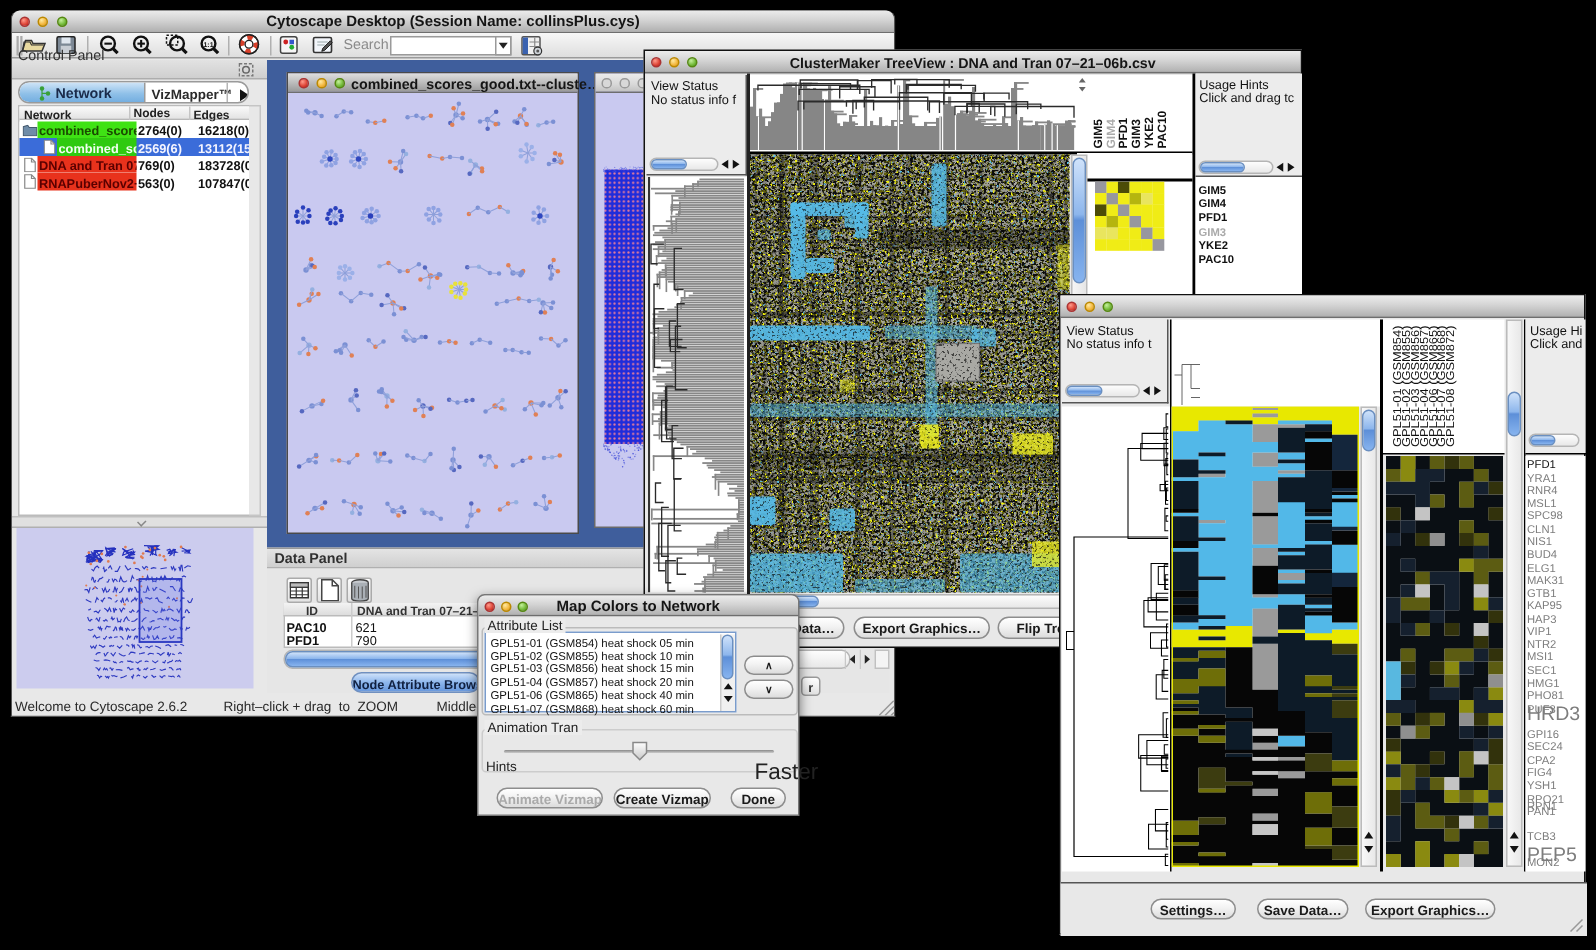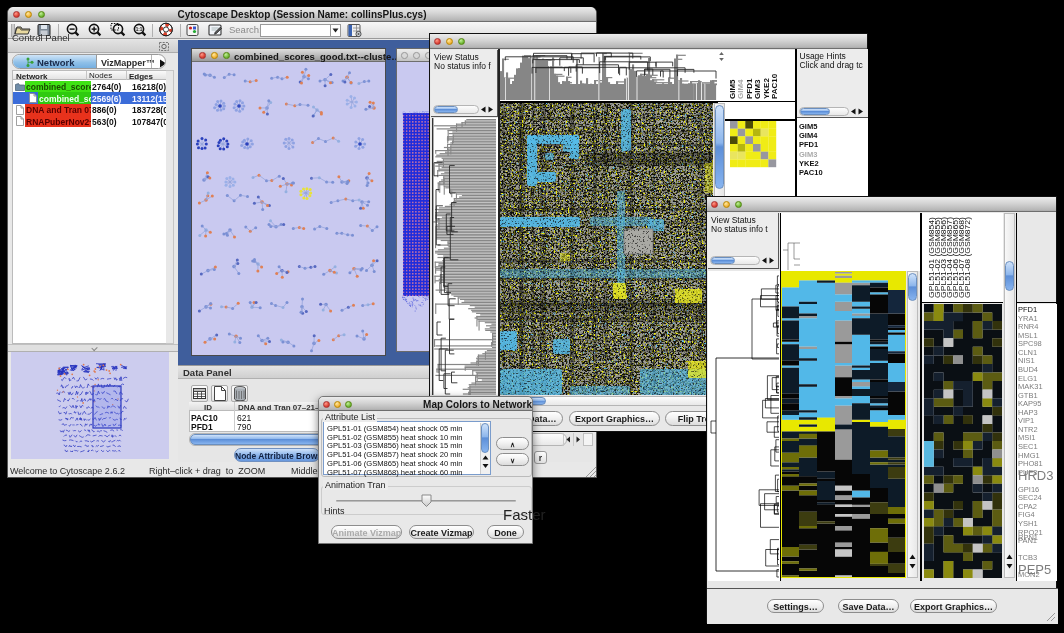--- a/index.html
+++ b/index.html
@@ -88,21 +88,21 @@
       <div class="abs" style="left:24px;top:2px;font-size:9.5px;font-weight:bold;color:#1a2a4a">Network</div>
       <div class="abs" style="left:88px;top:2.5px;font-size:9px;font-weight:bold;color:#2a2a2a">VizMapper™</div>
       <div class="abs" style="left:138px;top:0;width:1px;height:15px;background:#b5b5b5"></div>
       <svg class="abs" style="left:146px;top:4px" width="8" height="9">
         <path d="M1 0.5 L7 4.5 L1 8.5 Z" fill="#111"></path>
       </svg>
     </div>
     <div class="abs" style="left:4px;top:63px;width:161px;height:274px;background:#fff;border:1px solid #bbb">
       <div class="abs" style="left:0;top:0;width:159px;height:8.5px;background:linear-gradient(#fafafa,#e3e3e3);border-bottom:1px solid #b8b8b8"></div>
       <div class="abs" style="left:3px;top:0.5px;font-size:8px;font-weight:bold;color:#222">Network</div>
-      <div class="abs" style="left:76px;top:0;font-size:8px;font-weight:normal;color:#222">Nodes</div>
+      <div class="abs" style="left:76px;top:0;font-size:8px;font-weight:bold;color:#222">Nodes</div>
       <div class="abs" style="left:116px;top:0.5px;font-size:8px;font-weight:bold;color:#222">Edges</div>
       <div class="abs" style="left:73px;top:0;width:1px;height:8.5px;background:#c5c5c5"></div>
       <div class="abs" style="left:113px;top:0;width:1px;height:8.5px;background:#c5c5c5"></div>
       <div class="abs" style="left:0;top:9.5px;width:159px;height:11.5px;background:#fff"></div>
       <svg class="abs" style="left:2px;top:11.5px" width="10" height="8">
         <path d="M0.5 7.5 v-6 l3-1 l1 1.5 h5 v5.5 z" fill="#6f8ca8" stroke="#44596e" stroke-width="0.7"></path>
       </svg>
       <div class="abs" style="left:12px;top:9.5px;width:66px;height:11.5px;background:#3fe214"></div>
       <div class="abs" style="left:13px;top:11.0px;font-size:8.5px;font-weight:bold;color:#1a4a00;white-space:nowrap;overflow:hidden;width:65px">combined_scores_</div>
       <div class="abs" style="left:79px;top:11.0px;font-size:8.5px;font-weight:bold;color:#111">2764(0)</div>
@@ -116,21 +116,21 @@
       <div class="abs" style="left:26px;top:22.5px;font-size:8.5px;font-weight:bold;color:#f0fff0;white-space:nowrap;overflow:hidden;width:52px">combined_sco</div>
       <div class="abs" style="left:79px;top:22.5px;font-size:8.5px;font-weight:bold;color:#f4f4ff">2569(6)</div>
       <div class="abs" style="left:119px;top:22.5px;font-size:8.5px;font-weight:bold;color:#f4f4ff">13112(15)</div>
       <div class="abs" style="left:0;top:32.5px;width:159px;height:11.5px;background:#fff"></div>
       <svg class="abs" style="left:3px;top:33.5px" width="8" height="10">
         <path d="M0.5 0.5 h4.5 l2.5 2.5 v6.5 h-7 z" fill="#fff" stroke="#888" stroke-width="0.8"></path>
         <path d="M5 0.5 v2.5 h2.5" fill="none" stroke="#888" stroke-width="0.8"></path>
       </svg>
       <div class="abs" style="left:12px;top:32.5px;width:66px;height:11.5px;background:#e8321c"></div>
       <div class="abs" style="left:13px;top:34.0px;font-size:8.5px;font-weight:bold;color:#5a0000;white-space:nowrap;overflow:hidden;width:65px">DNA and Tran 07</div>
-      <div class="abs" style="left:79px;top:34.0px;font-size:8.5px;font-weight:bold;color:#111">886(0)</div>
+      <div class="abs" style="left:79px;top:34.0px;font-size:8.5px;font-weight:bold;color:#111">769(0)</div>
       <div class="abs" style="left:119px;top:34.0px;font-size:8.5px;font-weight:bold;color:#111">183728(0)</div>
       <div class="abs" style="left:0;top:44.0px;width:159px;height:11.5px;background:#fff"></div>
       <svg class="abs" style="left:3px;top:45.0px" width="8" height="10">
         <path d="M0.5 0.5 h4.5 l2.5 2.5 v6.5 h-7 z" fill="#fff" stroke="#888" stroke-width="0.8"></path>
         <path d="M5 0.5 v2.5 h2.5" fill="none" stroke="#888" stroke-width="0.8"></path>
       </svg>
       <div class="abs" style="left:12px;top:44.0px;width:66px;height:11.5px;background:#e8321c"></div>
       <div class="abs" style="left:13px;top:45.5px;font-size:8.5px;font-weight:bold;color:#5a0000;white-space:nowrap;overflow:hidden;width:65px">RNAPuberNov2+!</div>
       <div class="abs" style="left:79px;top:45.5px;font-size:8.5px;font-weight:bold;color:#111">563(0)</div>
       <div class="abs" style="left:119px;top:45.5px;font-size:8.5px;font-weight:bold;color:#111">107847(0)</div>
@@ -1211,20 +1211,21 @@
     <div class="abs" style="left:283px;top:459px;font-size:9px;color:#2a2a2a">Middle-</div>
     <svg class="abs" style="left:578px;top:460px" width="11" height="10">
       <path d="M10 0 L0 10 M10 4 L4 10 M10 8 L8 10" stroke="#999" stroke-width="1"></path>
     </svg>
   </div>
 <div class="win" style="left:429px;top:33px;width:439px;height:399px;border:1px solid #111">
     <div class="tbar" style="height:15px"></div>
     <div class="tl tlr" style="left:4px;top:4px"></div>
     <div class="tl tly" style="left:16px;top:4px"></div>
     <div class="tl tlg" style="left:28px;top:4px"></div>
+    <div class="ttxt t95" style="left:0;right:0;top:2.5px;text-align:center">ClusterMaker TreeView : DNA and Tran 07–21–06b.csv</div>
     <div class="pane" style="left:1px;top:16px;width:67px;height:67px;border-right:1px solid #555;border-bottom:1px solid #555">
       <div class="abs" style="left:3px;top:2px;font-size:8.5px;color:#111">View Status</div>
       <div class="abs" style="left:3px;top:11px;font-size:8.5px;color:#111">No status info f</div>
       <div class="sb-track" style="left:2px;top:55px;width:46px;height:9px"></div>
       <div class="sb-pill" style="left:3px;top:56px;width:24px;height:7px"></div>
       <svg class="abs" style="left:49px;top:56px" width="6" height="7">
         <path d="M5.5 0.5 L1 3.5 L5.5 6.5 Z" fill="#111"></path>
       </svg>
       <svg class="abs" style="left:57px;top:56px" width="6" height="7">
         <path d="M0.5 0.5 L5 3.5 L0.5 6.5 Z" fill="#111"></path>
@@ -2017,20 +2018,26 @@
       <path fill="#8f8f8f" d="M29.2 51.4h9.8v8.6h-9.8zM68.2 145.6h9.8v8.6h-9.8zM48.8 171.2h9.8v8.6h-9.8zM9.8 179.8h9.8v8.6h-9.8z"></path>
       <path fill="#58b8e0" d="M0.0 137.0h9.8v8.6h-9.8zM0.0 145.6h9.8v8.6h-9.8zM0.0 154.1h9.8v8.6h-9.8z"></path>
     </svg>
     <div class="abs" style="left:297px;top:16px;width:11px;height:365px;background:linear-gradient(90deg,#f8f8f8,#e8e8e8);border:1px solid #bbb"></div>
     <div class="sb-pill" style="left:298px;top:64px;width:9px;height:30px;border-radius:4.5px"></div>
     <svg class="abs" style="left:299px;top:357px" width="7" height="16">
       <path d="M3.5 0.5 L6.5 5 L0.5 5 Z" fill="#111"></path>
       <path d="M0.5 10 L6.5 10 L3.5 14.5 Z" fill="#111"></path>
     </svg>
     <div class="abs" style="left:308.5px;top:16px;width:1.4px;height:368px;background:#000"></div>
+    <div class="pane" style="left:310px;top:16px;width:40px;height:89px">
+      <div class="abs" style="left:3px;top:2px;font-size:8.5px;color:#111;white-space:nowrap">Usage Hi</div>
+      <div class="abs" style="left:3px;top:11px;font-size:8.5px;color:#111;white-space:nowrap">Click and</div>
+      <div class="sb-track" style="left:2px;top:76px;width:34px;height:9px"></div>
+      <div class="sb-pill" style="left:3px;top:77px;width:17px;height:7px"></div>
+    </div>
     <div class="abs" style="left:310px;top:105px;width:41px;height:1.4px;background:#000"></div>
     <div class="abs" style="left:310px;top:107px;width:40px;height:277px;background:#fff"></div>
     <div class="abs" style="left:311px;top:108.0px;font-size:7.5px;color:#111">PFD1</div>
     <div class="abs" style="left:311px;top:116.6px;font-size:7.5px;color:#7d7d7d">YRA1</div>
     <div class="abs" style="left:311px;top:125.1px;font-size:7.5px;color:#7d7d7d">RNR4</div>
     <div class="abs" style="left:311px;top:133.7px;font-size:7.5px;color:#7d7d7d">MSL1</div>
     <div class="abs" style="left:311px;top:142.2px;font-size:7.5px;color:#7d7d7d">SPC98</div>
     <div class="abs" style="left:311px;top:150.8px;font-size:7.5px;color:#7d7d7d">CLN1</div>
     <div class="abs" style="left:311px;top:159.4px;font-size:7.5px;color:#7d7d7d">NIS1</div>
     <div class="abs" style="left:311px;top:167.9px;font-size:7.5px;color:#7d7d7d">BUD4</div>
@@ -2064,21 +2071,21 @@
     <div class="btn" style="left:203px;top:402px;width:87px;height:14px;font-size:9px;line-height:14px">Export Graphics…</div>
     <svg class="abs" style="left:339px;top:415px" width="10" height="10">
       <path d="M9 1 L1 9 M9 5 L5 9" stroke="#999" stroke-width="1"></path>
     </svg>
   </div>
 <div class="win" style="left:318px;top:396px;width:215px;height:148px;border:1px solid #777;border-radius:5px 5px 0 0;box-shadow:0 3px 8px rgba(0,0,0,0.5)">
     <div class="tbar" style="height:14px;border-radius:5px 5px 0 0"></div>
     <div class="tl tlr" style="left:4px;top:3.5px"></div>
     <div class="tl tly" style="left:15px;top:3.5px"></div>
     <div class="tl tlg" style="left:26px;top:3.5px"></div>
-    <div class="ttxt t10" style="left:0;right:0;top:1.5px;text-align:right">Map Colors to Network</div>
+    <div class="ttxt t10" style="left:0;right:0;top:1.5px;text-align:center">Map Colors to Network</div>
     <div class="abs" style="left:4px;top:15px;font-size:9px;color:#222;background:#ececec;padding:0 2px;z-index:3">Attribute List</div>
     <div class="abs" style="left:2px;top:21px;width:211px;height:59px;border:1px solid #bbb;border-radius:3px"></div>
     <div class="abs" style="left:4px;top:24px;width:168px;height:54px;background:#fff;border:1.5px solid #7a9ccc"></div>
     <div class="abs" style="left:8px;top:27.0px;font-size:7.6px;color:#111;white-space:nowrap">GPL51-01 (GSM854) heat shock 05 min</div>
     <div class="abs" style="left:8px;top:35.7px;font-size:7.6px;color:#111;white-space:nowrap">GPL51-02 (GSM855) heat shock 10 min</div>
     <div class="abs" style="left:8px;top:44.4px;font-size:7.6px;color:#111;white-space:nowrap">GPL51-03 (GSM856) heat shock 15 min</div>
     <div class="abs" style="left:8px;top:53.1px;font-size:7.6px;color:#111;white-space:nowrap">GPL51-04 (GSM857) heat shock 20 min</div>
     <div class="abs" style="left:8px;top:61.8px;font-size:7.6px;color:#111;white-space:nowrap">GPL51-06 (GSM865) heat shock 40 min</div>
     <div class="abs" style="left:8px;top:70.5px;font-size:7.6px;color:#111;white-space:nowrap">GPL51-07 (GSM868) heat shock 60 min</div>
     <div class="abs" style="left:161px;top:25.5px;width:9.5px;height:51.5px;background:#f0f0f0;border-left:1px solid #ccc"></div>

